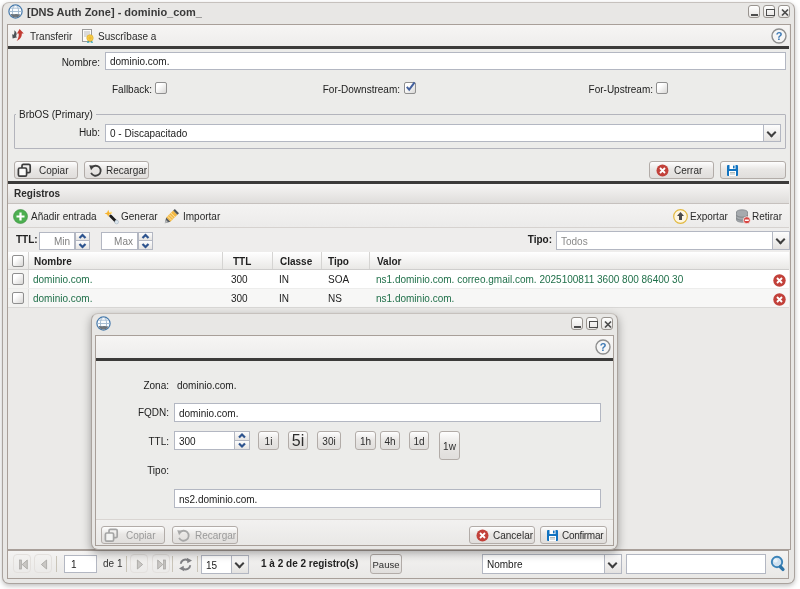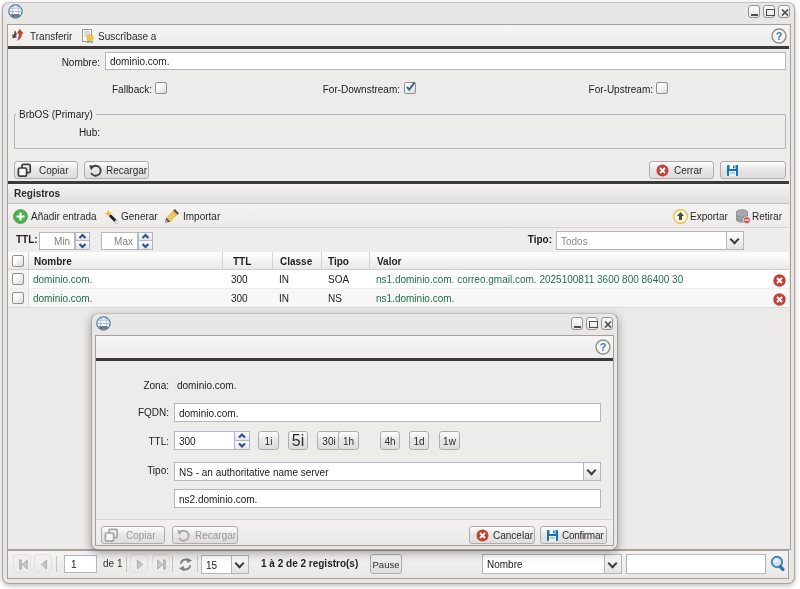--- a/index.html
+++ b/index.html
@@ -34,20 +34,21 @@
   <div class="abs win" style="left:2px;top:2px;width:791px;height:580px;"></div>
 
   <svg class="abs" style="left:8px;top:4px;" width="15" height="16" viewBox="0 0 15 16">
     <circle cx="7.5" cy="7.5" r="6.6" fill="#fafcfe" stroke="#4478ab" stroke-width="1.2"></circle>
     <ellipse cx="7.5" cy="7.5" rx="3.1" ry="6.2" fill="none" stroke="#9db7ce" stroke-width="0.9"></ellipse>
     <line x1="1.4" y1="7.5" x2="13.6" y2="7.5" stroke="#9db7ce" stroke-width="0.9"></line>
     <line x1="2.4" y1="4.2" x2="12.6" y2="4.2" stroke="#9db7ce" stroke-width="0.8"></line>
     <line x1="2.4" y1="10.8" x2="12.6" y2="10.8" stroke="#9db7ce" stroke-width="0.8"></line>
     <path d="M2.5 10.2 C4 9.4 5.5 10.6 7 10.2 C9 9.6 10.5 10.8 12.4 10.4 L11 12.6 C9 13.8 6 13.8 4 12.6 Z" fill="#5d6166" opacity="0.85"></path>
   </svg>
+  <div class="abs" style="left:27px;top:6px;font-weight:bold;font-size:11px;color:#3a3a3a;">[DNS Auth Zone] - dominio_com_</div>
   <div class="abs wbtn" style="left:748px;top:5px;width:12px;height:13px;">
       <div style="position:absolute;left:2px;top:8px;width:7px;height:2px;background:#4c4c4c;"></div>
     </div>
   <div class="abs wbtn" style="left:763px;top:5px;width:12px;height:13px;">
       <div style="position:absolute;left:2px;top:3px;width:7px;height:5px;border:1.6px solid #4c4c4c;"></div>
     </div>
   <div class="abs wbtn" style="left:778px;top:5px;width:12px;height:13px;">
       <svg width="12" height="13">
         <path d="M3 3.5 L9 9.5 M9 3.5 L3 9.5" stroke="#4c4c4c" stroke-width="1.7"></path>
       </svg>
@@ -91,20 +92,24 @@
   <svg class="abs" style="left:404px;top:80px;" width="14" height="14" viewBox="0 0 14 14">
       <path d="M2.8 6.8 L5.2 9.6 L10.6 2.4" fill="none" stroke="#44619e" stroke-width="2"></path>
     </svg>
   <div class="abs lbl" style="left:513px;top:84px;width:140px;">For-Upstream:</div>
   <div class="abs chk" style="left:656px;top:82px;width:12px;height:12px;"></div>
 
   <fieldset class="abs" style="left:14px;top:109px;width:770px;height:38px;margin:0;padding:0;border:1px solid #b3b4bc;border-radius:1px;">
     <legend style="margin-left:1px;padding:0 3px;font-size:10px;color:#222;">BrbOS (Primary)</legend>
   </fieldset>
   <div class="abs lbl" style="left:8px;top:127px;width:92px;">Hub:</div>
+  <div class="abs inp" style="left:105px;top:124px;width:676px;height:18px;">
+      <div class="tx">0 - Discapacitado</div>
+      <div class="selarrow"></div>
+    </div>
 
   <div class="abs btn" style="left:14px;top:161px;width:64px;height:18px;">
     <svg style="left:2px;top:1px;" width="15" height="15" viewBox="0 0 15 15">
         <rect x="5" y="1.4" width="8.2" height="8.2" rx="1.4" fill="none" stroke="#3c3c3c" stroke-width="1.7"></rect>
         <rect x="1.4" y="5" width="8.2" height="8.2" rx="1.4" fill="#fbfbfa" stroke="#3c3c3c" stroke-width="1.7"></rect>
       </svg>
     <div class="bt" style="left:24px;">Copiar</div>
   </div>
   <div class="abs btn" style="left:84px;top:161px;width:65px;height:18px;">
     <svg style="left:4px;top:2px;" width="14" height="14" viewBox="0 0 14 14">
@@ -190,21 +195,21 @@
     </div>
   <div class="abs" style="left:138px;top:232px;width:15px;height:18px;">
     <div style="position:absolute;left:0;top:0;width:15px;height:9px;background:linear-gradient(#fdfdfd,#e6e4e2);border:1px solid #b3b7c2;box-sizing:border-box;"></div>
     <div style="position:absolute;left:0;top:9px;width:15px;height:9px;background:linear-gradient(#fdfdfd,#e6e4e2);border:1px solid #b3b7c2;border-top:none;box-sizing:border-box;"></div>
     <svg width="15" height="18">
         <path d="M4.5 6 L7.5 3 L10.5 6" fill="none" stroke="#2e548f" stroke-width="2.2"></path>
         <path d="M4.5 12 L7.5 15 L10.5 12" fill="none" stroke="#2e548f" stroke-width="2.2"></path>
       </svg>
   </div>
   <div class="abs lbl" style="left:450px;top:234px;width:102px;font-weight:bold;">Tipo:</div>
-  <div class="abs inp" style="left:556px;top:231px;width:188px;height:19px;">
+  <div class="abs inp" style="left:556px;top:231px;width:234px;height:19px;">
       <div class="tx" style="color:#8a8a8a;">Todos</div>
       <div class="selarrow"></div>
     </div>
 
   <div class="abs" style="left:8px;top:252px;width:781px;height:18px;background:linear-gradient(#ffffff,#e9e8e6);border-bottom:1px solid #cfcecd;box-sizing:border-box;">
     <div class="cell hcell" style="left:0;width:21px;"></div>
     <div class="cell hcell" style="left:21px;width:194px;">
         <div class="ctx" style="left:5px;font-weight:bold;color:#1f1f1f;">Nombre</div>
       </div>
     <div class="cell hcell" style="left:215px;width:50px;">
@@ -358,38 +363,34 @@
   </div>
   <div class="abs btn" style="left:258px;top:431px;width:21px;height:19px;">
       <div class="bt" style="left:50%;transform:translate(-50%,-50%);font-size:10px;">1i</div>
     </div>
   <div class="abs btn" style="left:288px;top:431px;width:20px;height:19px;">
       <div class="bt" style="left:50%;transform:translate(-50%,-50%);font-size:16px;">5i</div>
     </div>
   <div class="abs btn" style="left:317px;top:431px;width:24px;height:19px;">
       <div class="bt" style="left:50%;transform:translate(-50%,-50%);font-size:10px;">30i</div>
     </div>
-  <div class="abs btn" style="left:338px;top:431px;width:21px;height:19px;">
+  <div class="abs btn" style="left:355px;top:431px;width:21px;height:19px;">
       <div class="bt" style="left:50%;transform:translate(-50%,-50%);font-size:10px;">1h</div>
     </div>
   <div class="abs btn" style="left:380px;top:431px;width:20px;height:19px;">
       <div class="bt" style="left:50%;transform:translate(-50%,-50%);font-size:10px;">4h</div>
     </div>
   <div class="abs btn" style="left:409px;top:431px;width:20px;height:19px;">
       <div class="bt" style="left:50%;transform:translate(-50%,-50%);font-size:10px;">1d</div>
     </div>
-  <div class="abs btn" style="left:439px;top:431px;width:21px;height:19px;">
+  <div class="abs btn" style="left:439px;top:431px;width:21px;height:29px;">
       <div class="bt" style="left:50%;transform:translate(-50%,-50%);font-size:10px;">1w</div>
     </div>
 
   <div class="abs lbl" style="left:70px;top:465px;width:99px;">Tipo:</div>
-  <div class="abs inp" style="left:174px;top:462px;width:427px;height:19px;">
-      <div class="tx">NS - an authoritative name server</div>
-      <div class="selarrow"></div>
-    </div>
 
   <div class="abs lbl" style="left:70px;top:492px;width:99px;margin-top:28px;">Valor:</div>
   <div class="abs inp" style="left:174px;top:489px;width:427px;height:19px;">
       <div class="tx">ns2.dominio.com.</div>
     </div>
 
   <div class="abs" style="left:96px;top:519px;width:517px;height:26px;background:linear-gradient(#f2f1f0,#e9e8e6);border-top:1px solid #d9d5d2;box-sizing:border-box;"></div>
   <div class="abs btn" style="left:101px;top:526px;width:64px;height:18px;">
     <svg style="left:2px;top:1px;" width="15" height="15" viewBox="0 0 15 15">
         <rect x="5" y="1.4" width="8.2" height="8.2" rx="1.4" fill="none" stroke="#a4a4a4" stroke-width="1.7"></rect>

